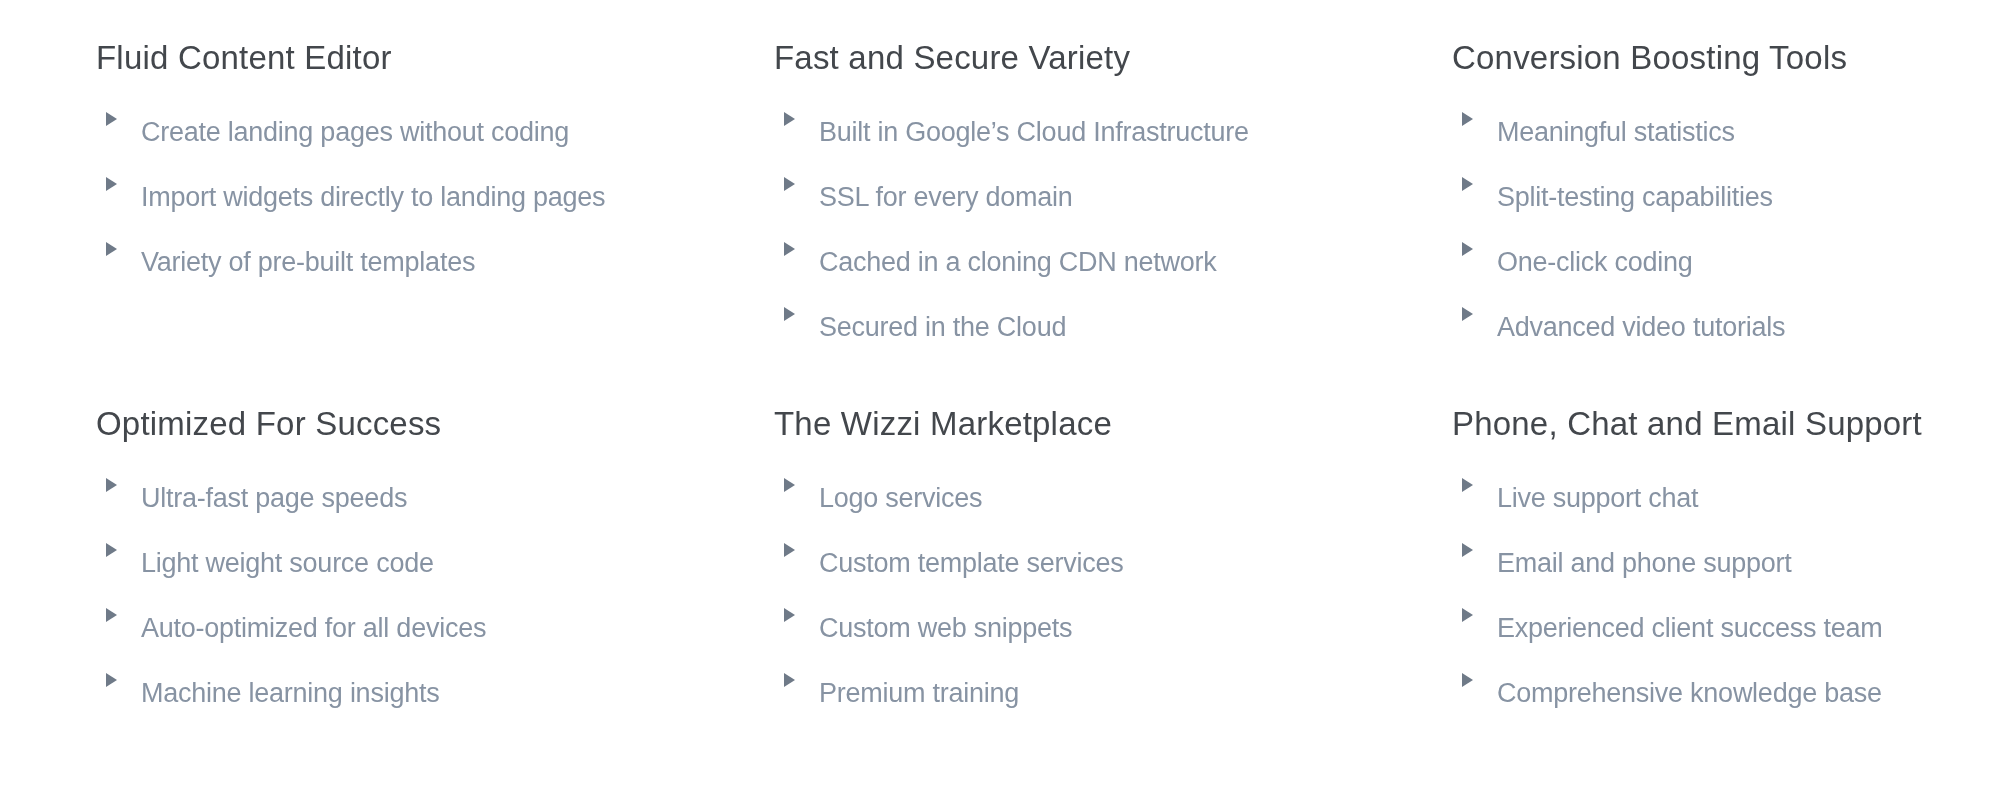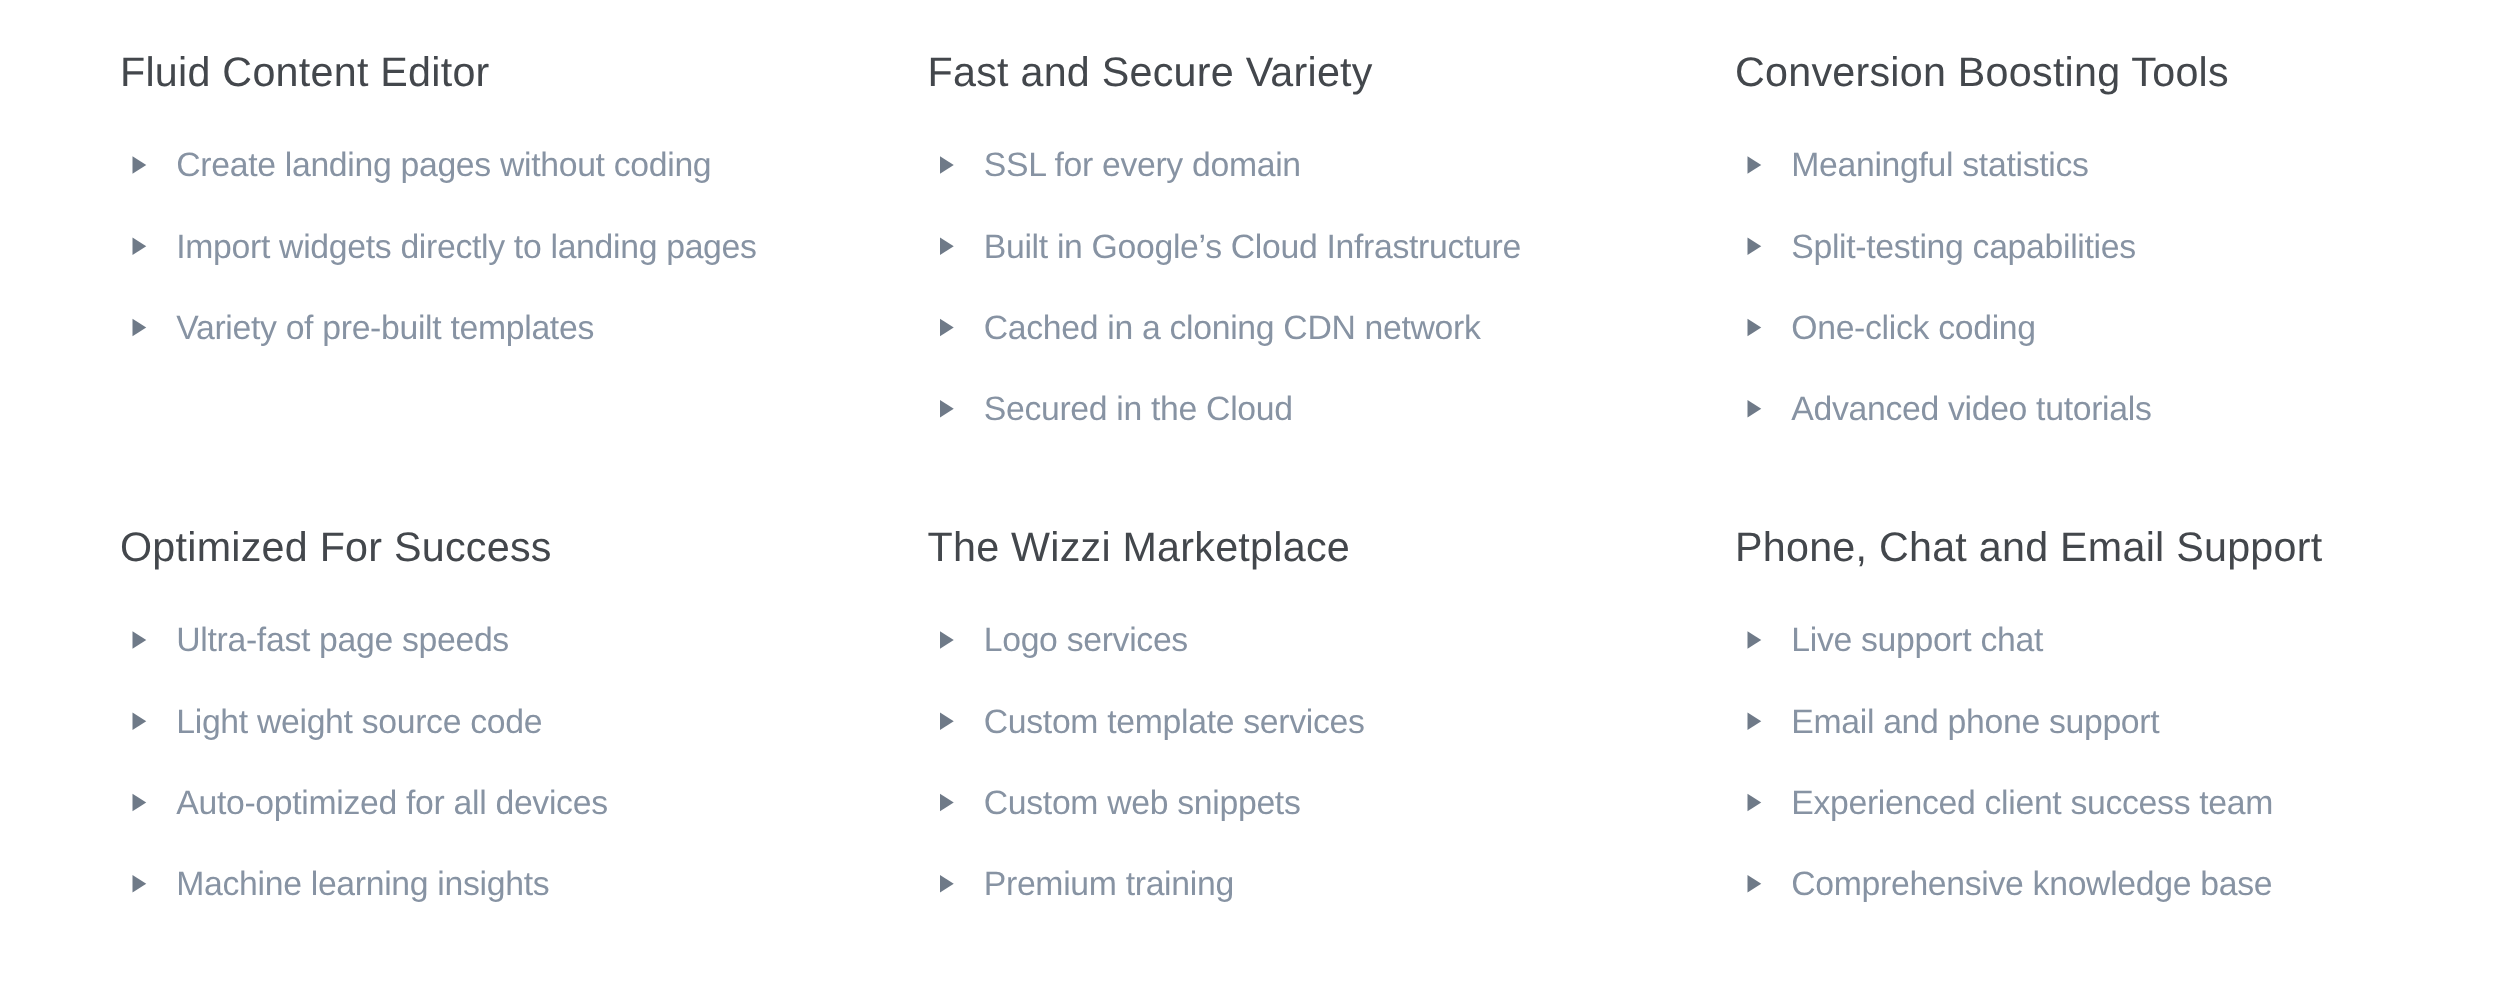--- a/index.html
+++ b/index.html
@@ -8,35 +8,36 @@
     height: 805px;
     background: #ffffff;
     overflow: hidden;
     font-family: "Liberation Sans", sans-serif;
   }
   .features {
     padding: 38px 0 0 96px;
     display: grid;
     grid-template-columns: 646px 646px auto;
     row-gap: 46px;
+    gap: 32px;
   }
   .feature-title {
     font-size: 33px;
     line-height: 40px;
     font-weight: 400;
     color: #43474c;
     letter-spacing: 0.2px;
     margin: 0 0 34px 0;
   }
   .feature-list {
     list-style: none;
   }
   .feature-item {
     display: flex;
-    align-items: center;
+    align-items: flex-start;
     height: 40px;
     margin-bottom: 25px;
     padding-left: 10px;
     cursor: pointer;
     margin-top: 12px;
   }
   .tri {
     width: 0;
     height: 0;
     border-left: 11px solid #6f7a88;
@@ -76,30 +77,30 @@
     <span class="feature-item-label">Variety of pre-built templates</span>
   </li>
 </ul>
   </section>
 
   <section class="feature-section">
     <h3 class="feature-title">Fast and Secure Variety</h3>
     <ul class="feature-list">
   <li class="feature-item">
     <span class="tri"></span>
+    <span class="feature-item-label">Built in Google’s Cloud Infrastructure</span>
+  </li>
+
+  <li class="feature-item">
+    <span class="tri"></span>
     <span class="feature-item-label">SSL for every domain</span>
   </li>
 
   <li class="feature-item">
     <span class="tri"></span>
-    <span class="feature-item-label">Built in Google’s Cloud Infrastructure</span>
-  </li>
-
-  <li class="feature-item">
-    <span class="tri"></span>
     <span class="feature-item-label">Cached in a cloning CDN network</span>
   </li>
 
   <li class="feature-item">
     <span class="tri"></span>
     <span class="feature-item-label">Secured in the Cloud</span>
   </li>
 </ul>
   </section>
 

